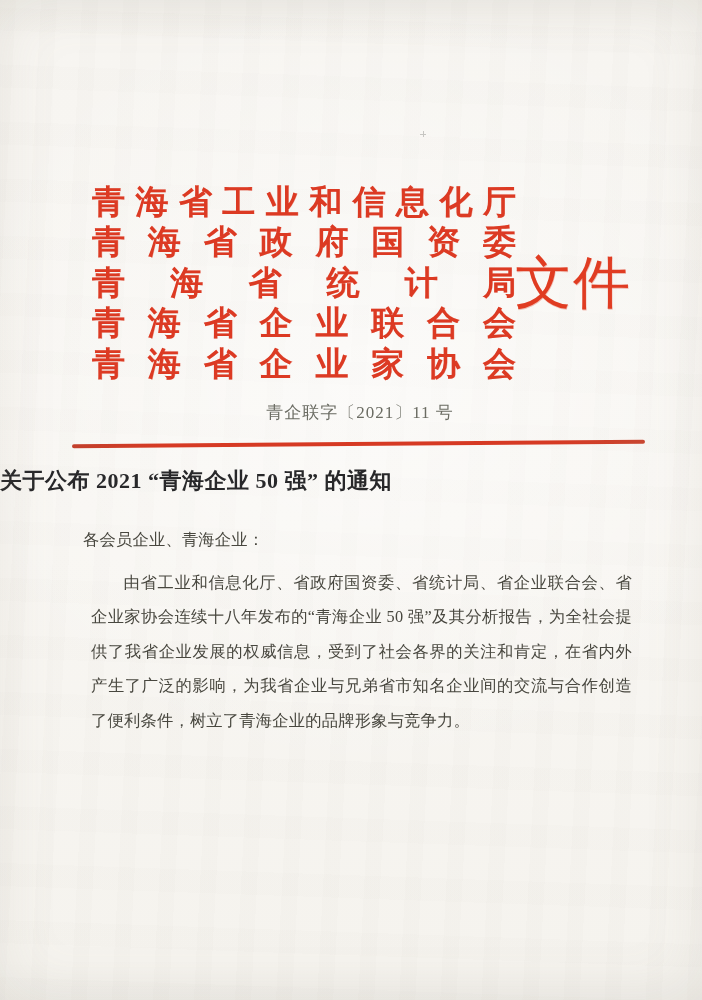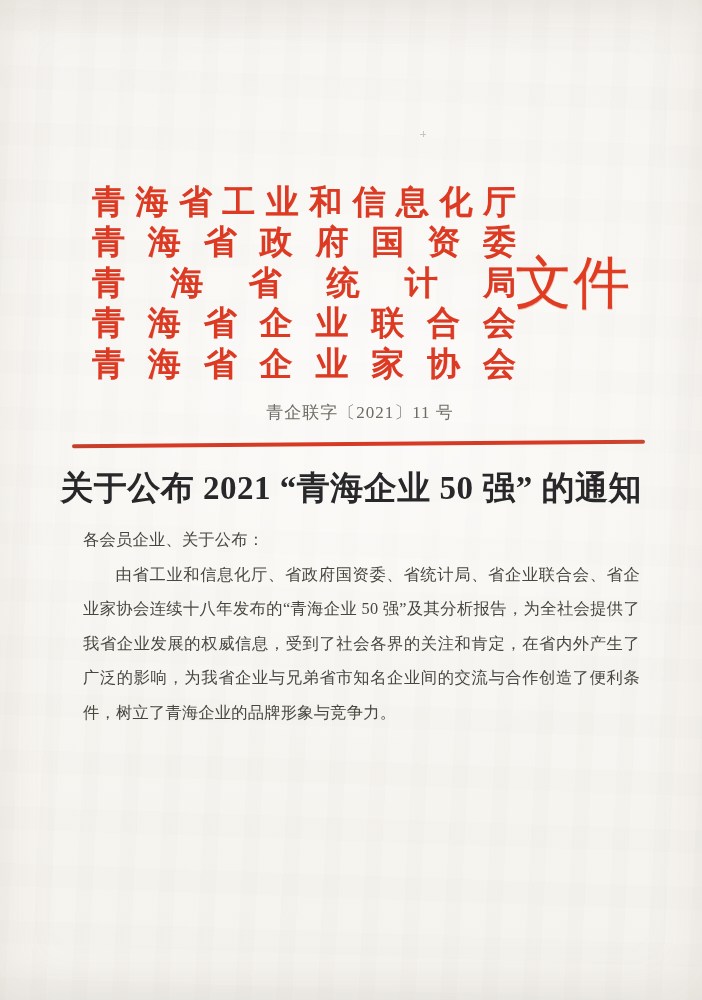--- a/index.html
+++ b/index.html
@@ -82,42 +82,41 @@
     transform: rotate(-0.45deg);
   }
 
   
   .title {
     position: absolute;
     left: 0;
     top: 466px;
     width: 702px;
     margin: 0;
-    text-align: center;
-    font-size: 33px;
+    font-size: 22px;
     font-weight: bold;
     letter-spacing: 0.5px;
     color: #28282a;
   }
 
   
   .body-text {
     position: absolute;
     left: 83px;
     top: 523px;
     width: 557px;
     font-size: 16.3px;
     line-height: 34.6px;
     letter-spacing: 0.2px;
     color: #48473f;
     text-align: justify;
   }
   .salutation { text-indent: 0; }
   .para {
-    margin: 0;
+    margin: 8px;
     text-indent: 2em;
   }
 
   
   .speck {
     position: absolute;
     left: 420px;
     top: 131px;
     width: 6px;
     height: 6px;
@@ -190,18 +189,18 @@
     <div class="doc-type">文件</div>
   </header>
 
   <div class="doc-number">青企联字〔2021〕11 号</div>
 
   <div class="red-rule"></div>
 
   <h1 class="title">关于公布 2021 “青海企业 50 强” 的通知</h1>
 
   <main class="body-text">
-    <div class="salutation">各会员企业、关于公布：</div>
+    <div class="salutation">各会员企业、青海企业：</div>
     <p class="para">由省工业和信息化厅、省政府国资委、省统计局、省企业联合会、省企业家协会连续十八年发布的“青海企业 50 强”及其分析报告，为全社会提供了我省企业发展的权威信息，受到了社会各界的关注和肯定，在省内外产生了广泛的影响，为我省企业与兄弟省市知名企业间的交流与合作创造了便利条件，树立了青海企业的品牌形象与竞争力。</p>
   </main>
 
   <div class="vignette"></div>
 </div>
 
 </body></html>

